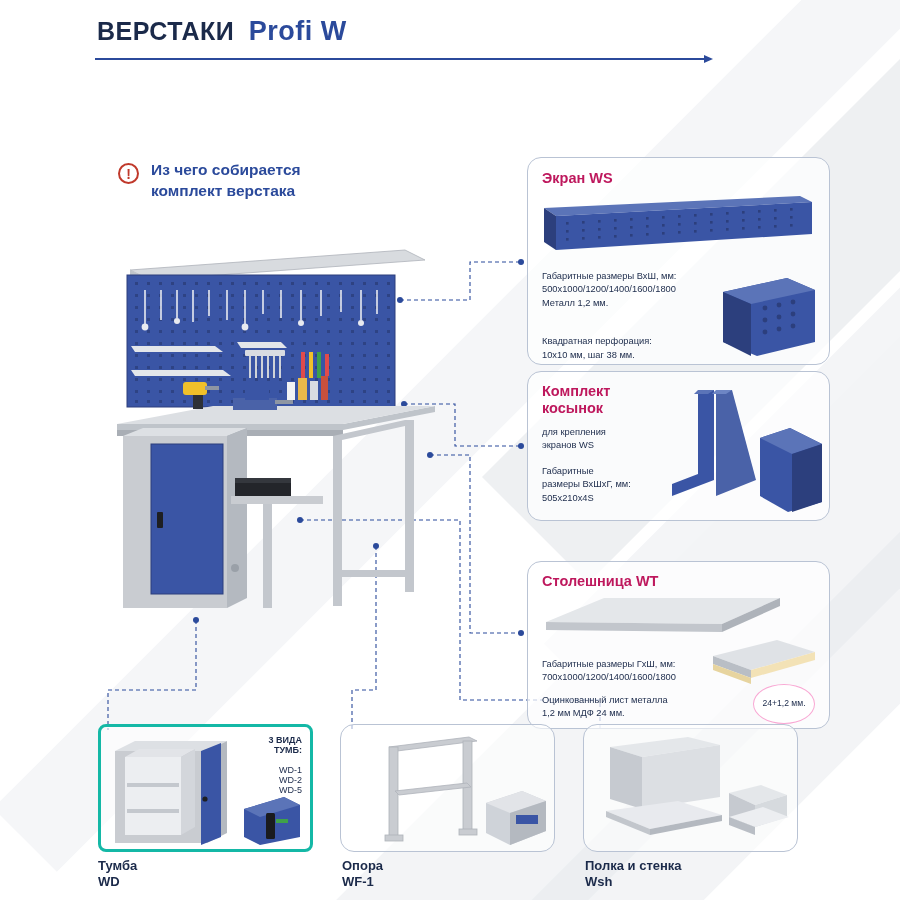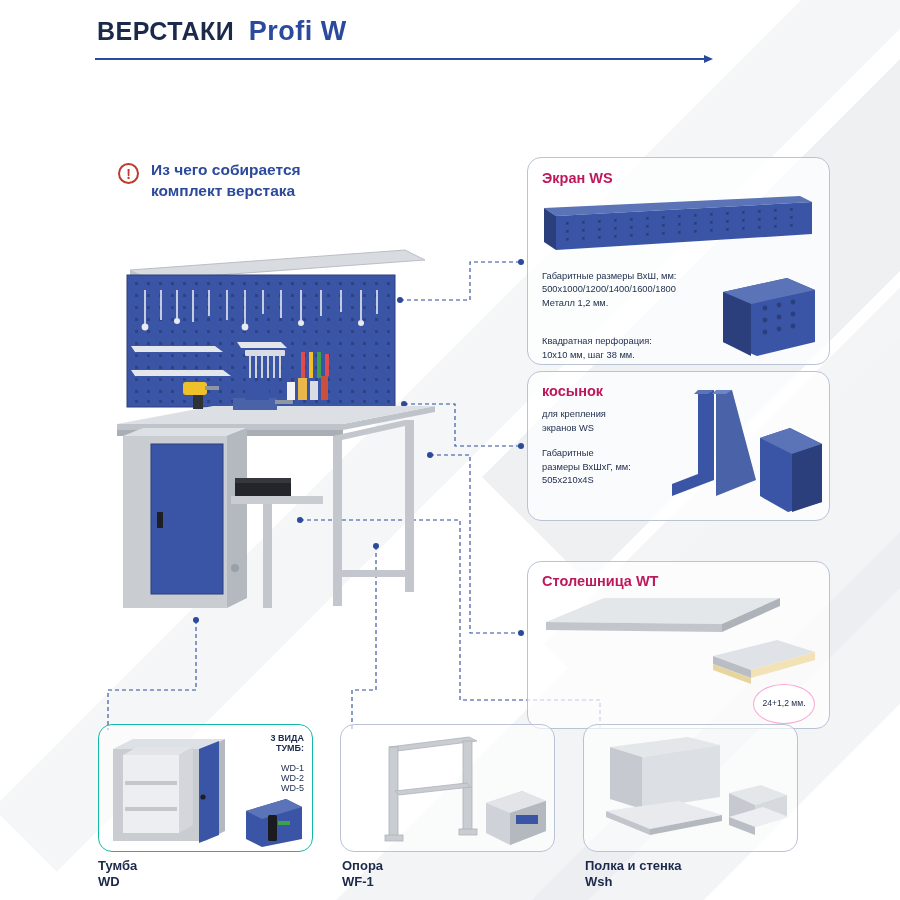--- a/index.html
+++ b/index.html
@@ -59,21 +59,21 @@
     background:rgba(255,255,255,0.72);
   }
   .card-title { font-size:14.5px; font-weight:bold; color:#be185d; line-height:1.2; }
   .card-sub  { font-size:9.3px; color:#1b2a4a; line-height:1.45; }
 
   #card-ws   { left:527px; top:157px; width:303px; height:208px; }
   #card-kos  { left:527px; top:371px; width:303px; height:150px; }
   #card-wt   { left:527px; top:533px; width:303px; height:168px;margin-top:28px; }
 
   
-  #card-wd   { position:absolute; left:98px;  top:724px; width:215px; height:128px; border:1px solid #14b8a6; border-radius:14px; background:rgba(255,255,255,0.6); z-index:4;}
+  #card-wd   { position:absolute; left:98px;  top:724px; width:215px; height:128px; border:3px solid #14b8a6; border-radius:8px; background:rgba(255,255,255,0.6); z-index:4;}
   #card-wf   { position:absolute; left:340px; top:724px; width:215px; height:128px; border:1px solid #b9c3d4; border-radius:14px; background:rgba(255,255,255,0.6); z-index:4;}
   #card-wsh  { position:absolute; left:583px; top:724px; width:215px; height:128px; border:1px solid #b9c3d4; border-radius:14px; background:rgba(255,255,255,0.6); z-index:4;}
 
   .bottom-label { position:absolute; font-size:13px; font-weight:bold; color:#1b2a4a; line-height:1.25; z-index:6; }
 
   
   svg.conn { position:absolute; inset:0; width:900px; height:900px; z-index:3; pointer-events:none; }
 
   .illu { position:absolute; z-index:5; }
 </style>
@@ -567,20 +567,21 @@
         <circle cx="76" cy="42" r="2.4"></circle>
       <circle cx="48" cy="60" r="2.4"></circle>
         <circle cx="62" cy="57" r="2.4"></circle>
         <circle cx="76" cy="54" r="2.4"></circle>
     </g>
   </svg>
 </div>
 
 <div class="card" id="card-kos">
   <div style="padding:11px 14px 0 14px;">
+    <div class="card-title">Комплект</div>
     <div class="card-title">косынок</div>
     <div class="card-sub" style="margin-top:8px;">для крепления</div>
     <div class="card-sub">экранов WS</div>
     <div class="card-sub" style="margin-top:12px;">Габаритные</div>
     <div class="card-sub">размеры ВхШхГ, мм:</div>
     <div class="card-sub">505х210х4S</div>
   </div>
   <svg style="position:absolute; left:128px; top:12px;" width="170" height="132" viewBox="0 0 170 132">
 
     <path d="M42 6 L58 6 L58 96 L16 112 L16 100 L42 90 Z" fill="#3a55a5"></path>
@@ -596,20 +597,26 @@
 
 <div class="card" id="card-wt">
   <div style="padding:11px 14px 0 14px;">
     <div class="card-title">Столешница WT</div>
   </div>
   <svg style="position:absolute; left:16px; top:34px;" width="240" height="60" viewBox="0 0 240 60">
     <path d="M2 26 L60 2 L236 2 L178 28 Z" fill="#e4e7ea"></path>
     <path d="M2 26 L178 28 L178 36 L2 34 Z" fill="#c2c6cc"></path>
     <path d="M178 28 L236 2 L236 10 L178 36 Z" fill="#aeb3ba"></path>
   </svg>
+  <div style="position:absolute; left:14px; top:96px; width:190px;">
+    <div class="card-sub">Габаритные размеры ГхШ, мм:</div>
+    <div class="card-sub">700x1000/1200/1400/1600/1800</div>
+    <div class="card-sub" style="margin-top:9px;">Оцинкованный лист металла</div>
+    <div class="card-sub">1,2 мм МДФ 24 мм.</div>
+  </div>
 
   <svg style="position:absolute; right:10px; top:76px;" width="112" height="56" viewBox="0 0 112 56">
     <path d="M6 18 L70 2 L108 14 L44 32 Z" fill="#dfe2e6"></path>
     <path d="M6 18 L44 32 L44 40 L6 26 Z" fill="#b9bec5"></path>
     <path d="M44 32 L108 14 L108 22 L44 40 Z" fill="#f3e2b6"></path>
     <path d="M6 26 L44 40 L44 46 L6 32 Z" fill="#e7d49f"></path>
   </svg>
 
   <div style="position:absolute; right:14px; bottom:4px; width:62px; height:40px;
               border-radius:50%; border:1px solid #f9a8d4; background:#fff;

